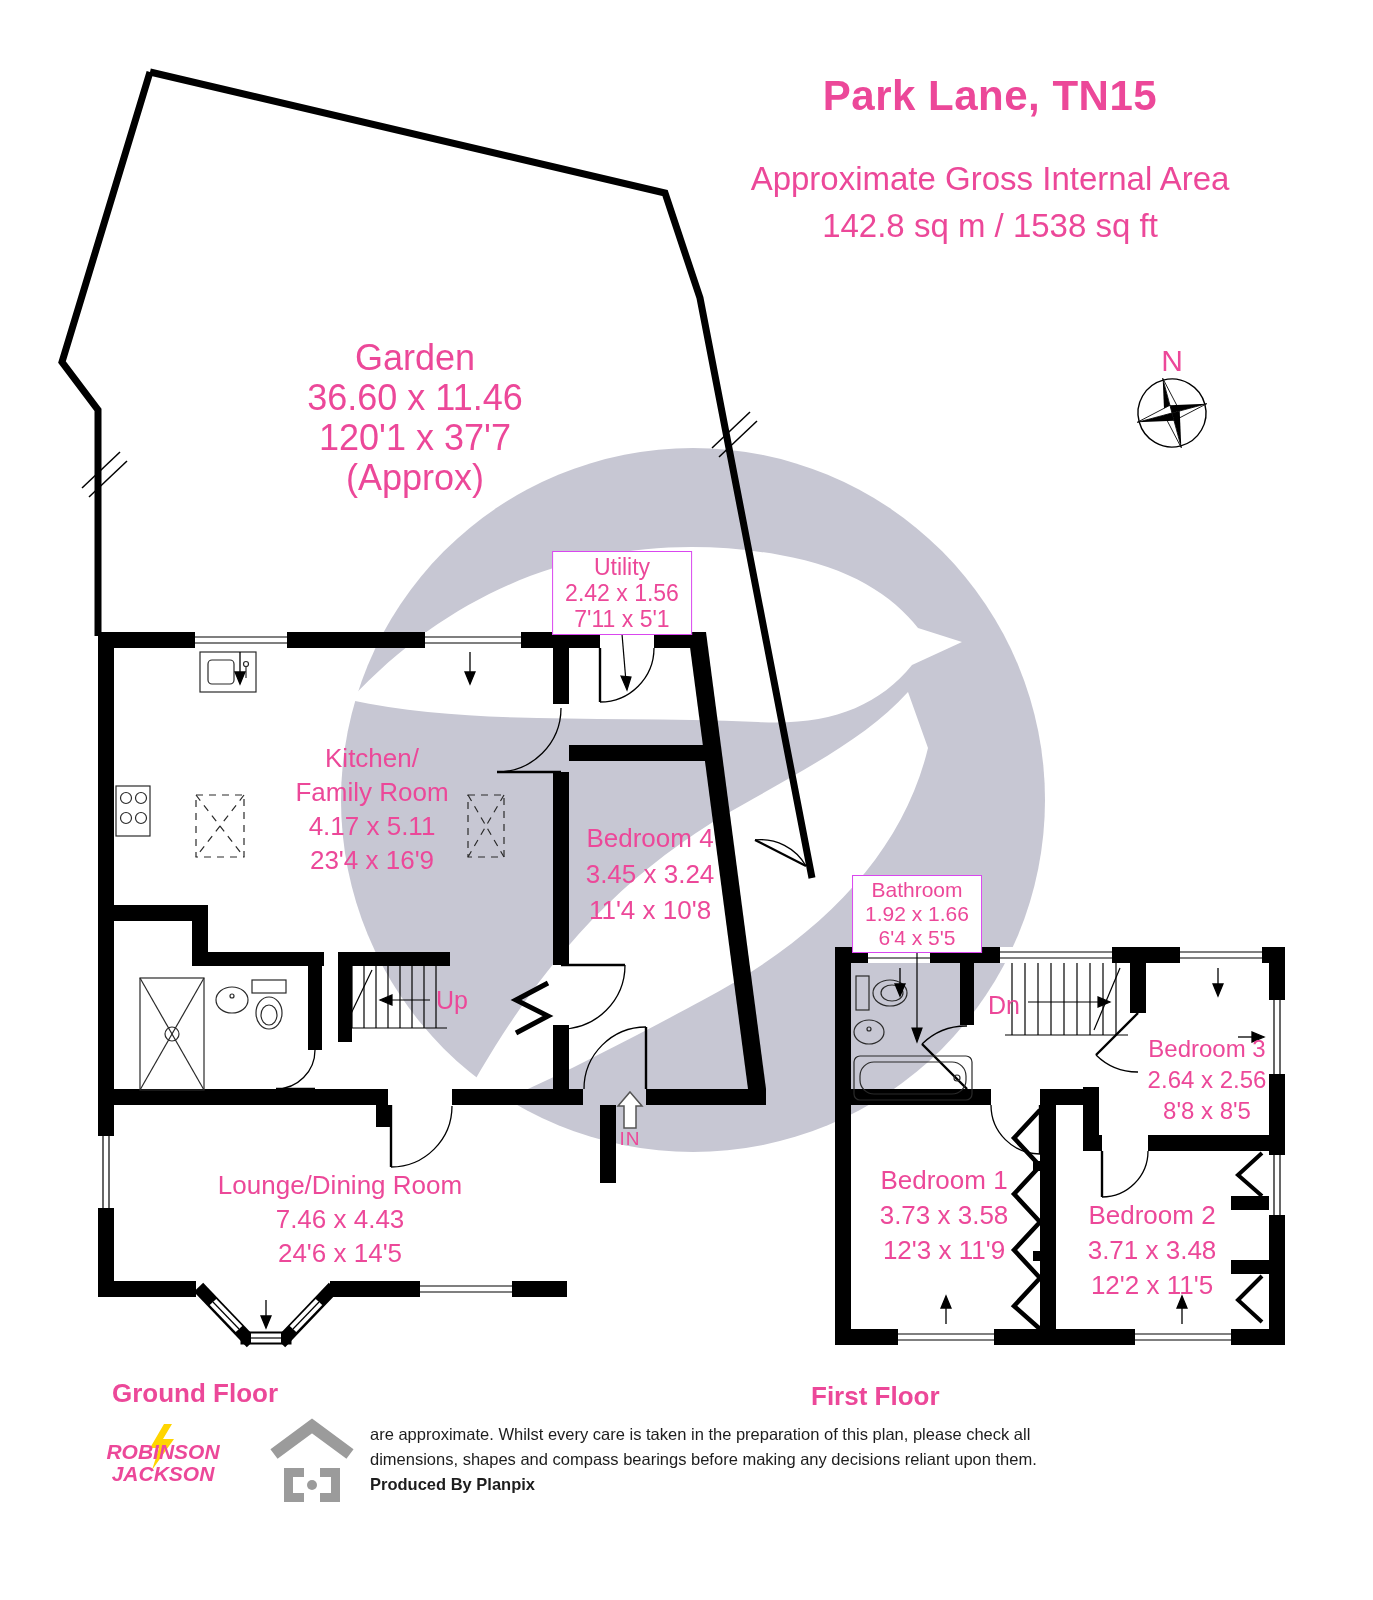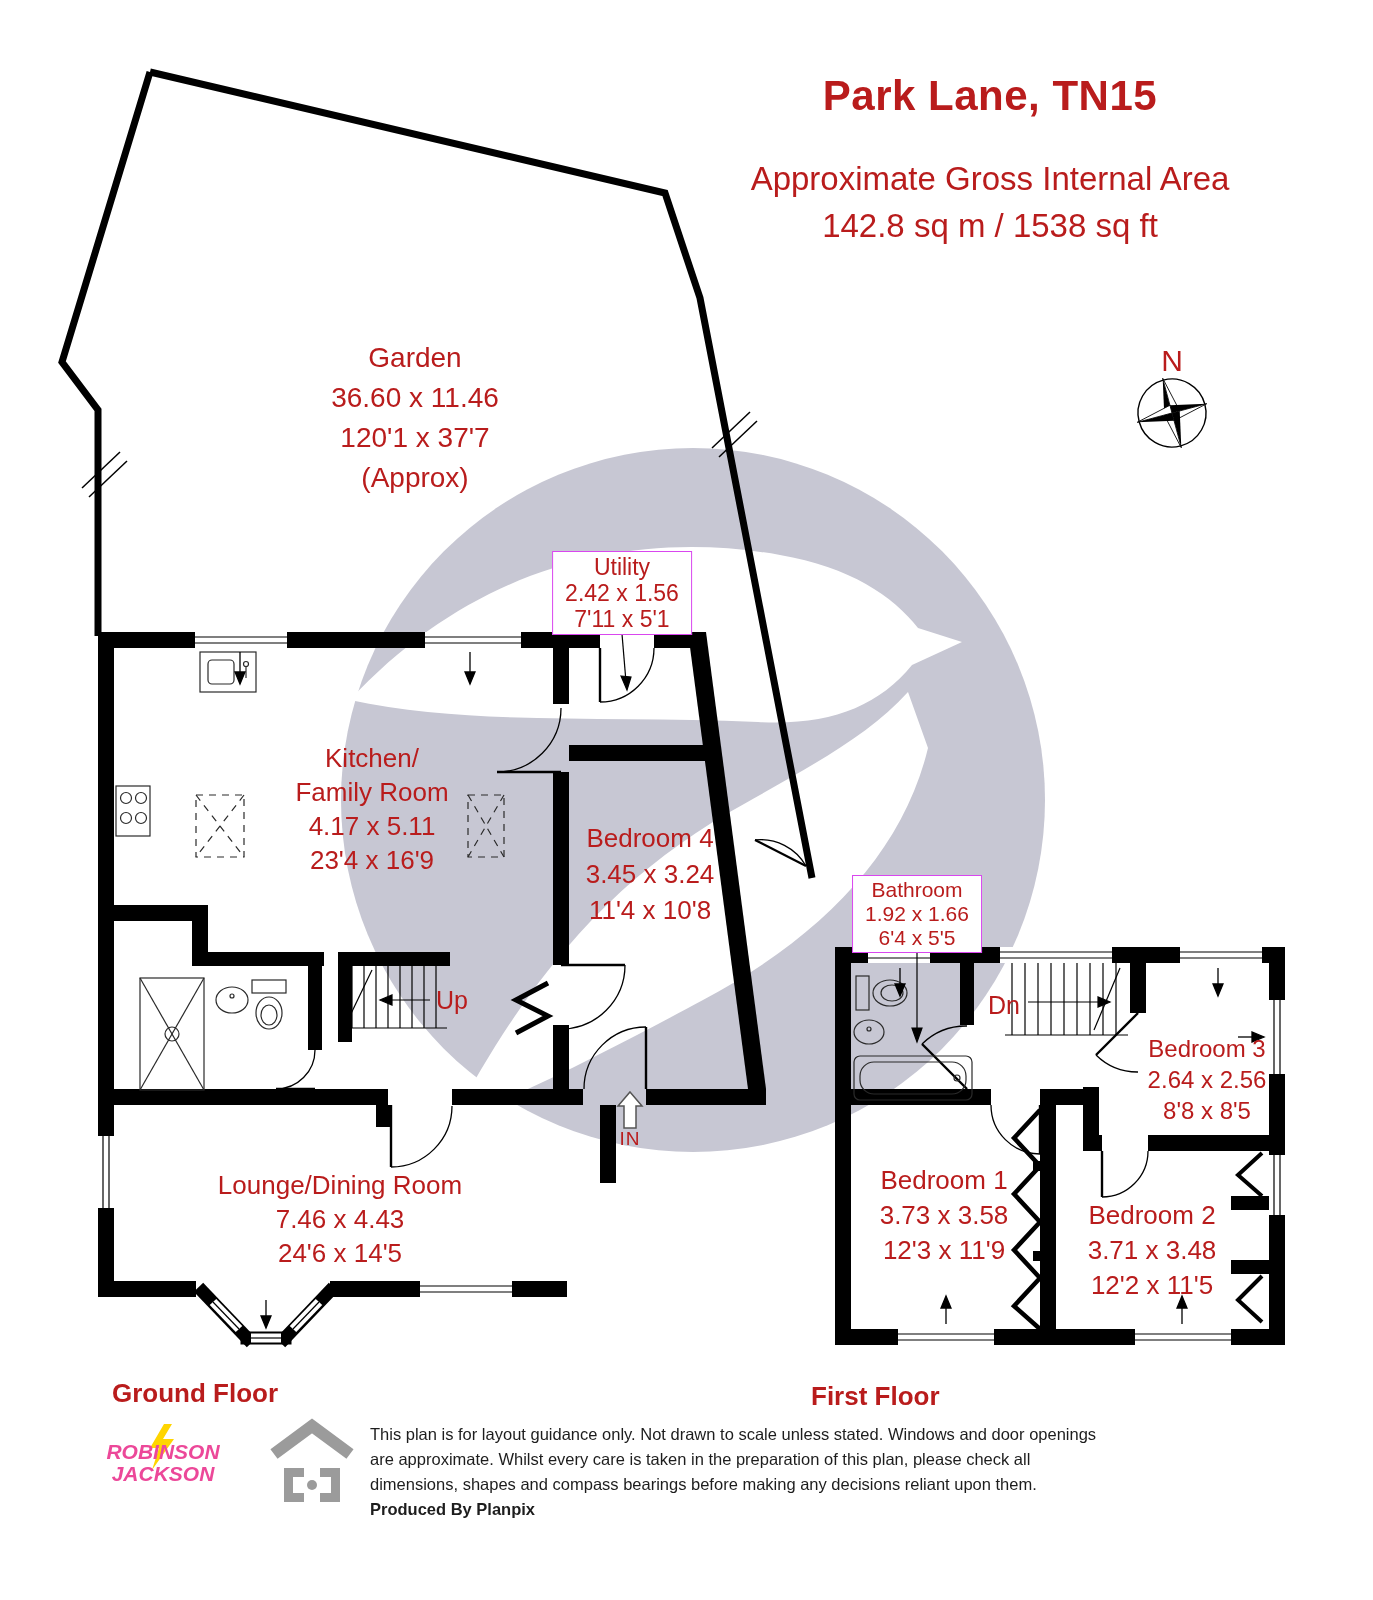--- a/index.html
+++ b/index.html
@@ -1,19 +1,19 @@
 <!DOCTYPE html>
 <html><head>
 <meta charset="utf-8">
 <style>
   html,body{margin:0;padding:0;background:#ffffff;}
   .page{position:relative;width:1373px;height:1600px;background:#fff;overflow:hidden;
         font-family:"Liberation Sans", sans-serif;color:#111;}
   .plan-svg{position:absolute;left:0;top:0;width:1373px;height:1600px;}
-  .lbl{position:absolute;color:#b91c1c;white-space:nowrap;}
+  .lbl{position:absolute;color:#ec4899;white-space:nowrap;}
   .center{transform:translateX(-50%);text-align:center;}
   .title{font-size:42px;font-weight:bold;letter-spacing:0.5px;}
   .subtitle{font-size:33px;}
   .room-label{font-size:26px;line-height:35px;}
   .boxed{background:#ffffff;border:1px solid #d946ef;padding:2px 12px;}
   .floor-label{font-size:26px;font-weight:bold;}
   .stair-label{font-size:25px;}
   .in-label{font-size:19px;letter-spacing:1px;}
   .n-label{font-size:30px;}
   .agency{font-size:21px;line-height:22px;font-weight:bold;font-style:italic;
@@ -310,21 +310,21 @@
     <circle cx="36" cy="61" r="5"></circle>
   </g>
 </svg>
 
   <div class="lbl center title" style="left:990px;top:72px;">Park Lane, TN15</div>
   <div class="lbl center subtitle" style="left:990px;top:160px;">Approximate Gross Internal Area</div>
   <div class="lbl center subtitle" style="left:990px;top:207px;">142.8 sq m / 1538 sq ft</div>
 
   <div class="lbl center n-label" style="left:1172px;top:344px;">N</div>
 
-  <div class="lbl center room-label" style="left:415px;top:338px;font-size:28px;line-height:40px;">
+  <div class="lbl center room-label" style="left:415px;top:338px;font-size:36px;line-height:40px;">
     <div>Garden</div>
     <div>36.60 x 11.46</div>
     <div>120'1 x 37'7</div>
     <div>(Approx)</div>
   </div>
 
   <div class="lbl center room-label boxed" style="left:622px;top:551px;font-size:23px;line-height:26px;">
     <div>Utility</div>
     <div>2.42 x 1.56</div>
     <div>7'11 x 5'1</div>
@@ -379,19 +379,18 @@
 
   <div class="lbl floor-label" style="left:112px;top:1378px;">Ground Floor</div>
   <div class="lbl floor-label" style="left:811px;top:1381px;">First Floor</div>
 
   <div class="lbl agency" style="left:163px;top:1441px;">
     <div>ROBINSON</div>
     <div>JACKSON</div>
   </div>
 
   <div class="lbl disclaimer" style="left:370px;top:1422px;">
-    <div>This plan is for layout guidance only. Not drawn to scale unless stated. Windows and door openings</div>
     <div>are approximate. Whilst every care is taken in the preparation of this plan, please check all</div>
     <div>dimensions, shapes and compass bearings before making any decisions reliant upon them.</div>
     <div class="produced">Produced By Planpix</div>
   </div>
 
 </div>
 
 </body></html>

